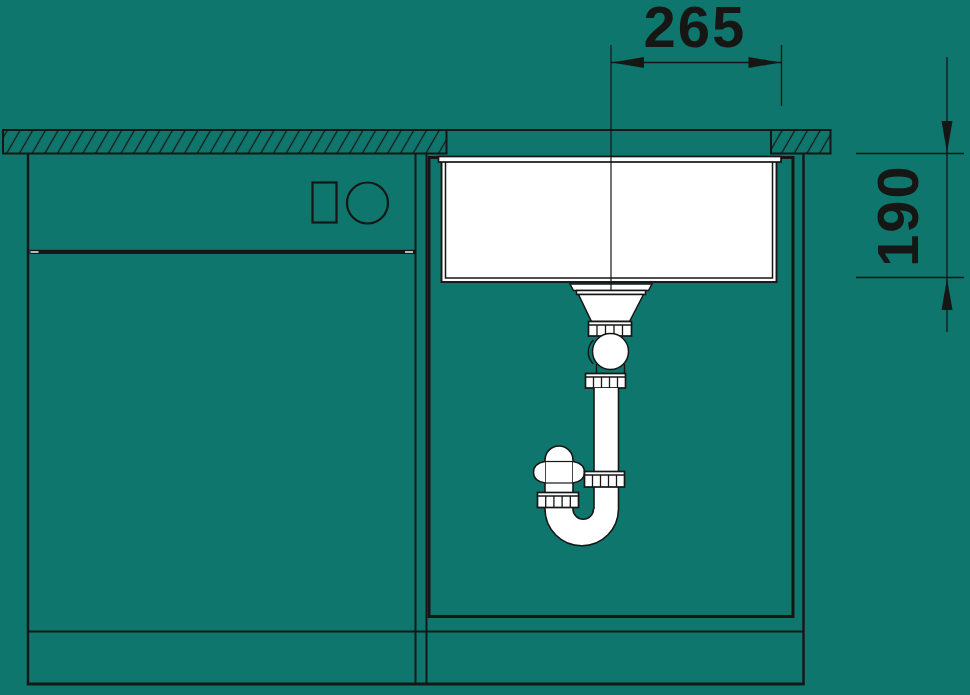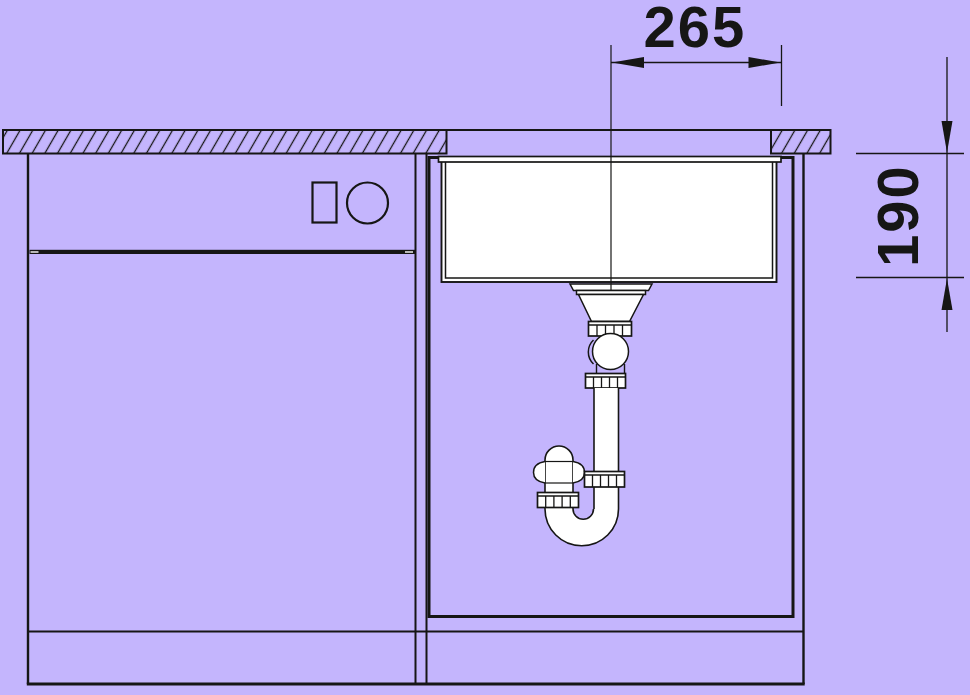--- a/index.html
+++ b/index.html
@@ -1,17 +1,17 @@
 <!DOCTYPE html>
 <html><head>
 <meta charset="utf-8">
 <style>
   html,body{margin:0;padding:0;background:#f3f3f3;}
   .stage{
-    width:970px;height:695px;background:#c4b5fd;position:relative;margin:0 auto;
+    width:970px;height:695px;background:#0f766e;position:relative;margin:0 auto;
     font-family:"Liberation Sans",sans-serif;
   }
   svg{display:block;}
   .dim-text{
     font-family:"Liberation Sans","DejaVu Sans",sans-serif;
     font-weight:bold;
     font-size:58px;
     letter-spacing:2px;
     fill:#161615;
   }

